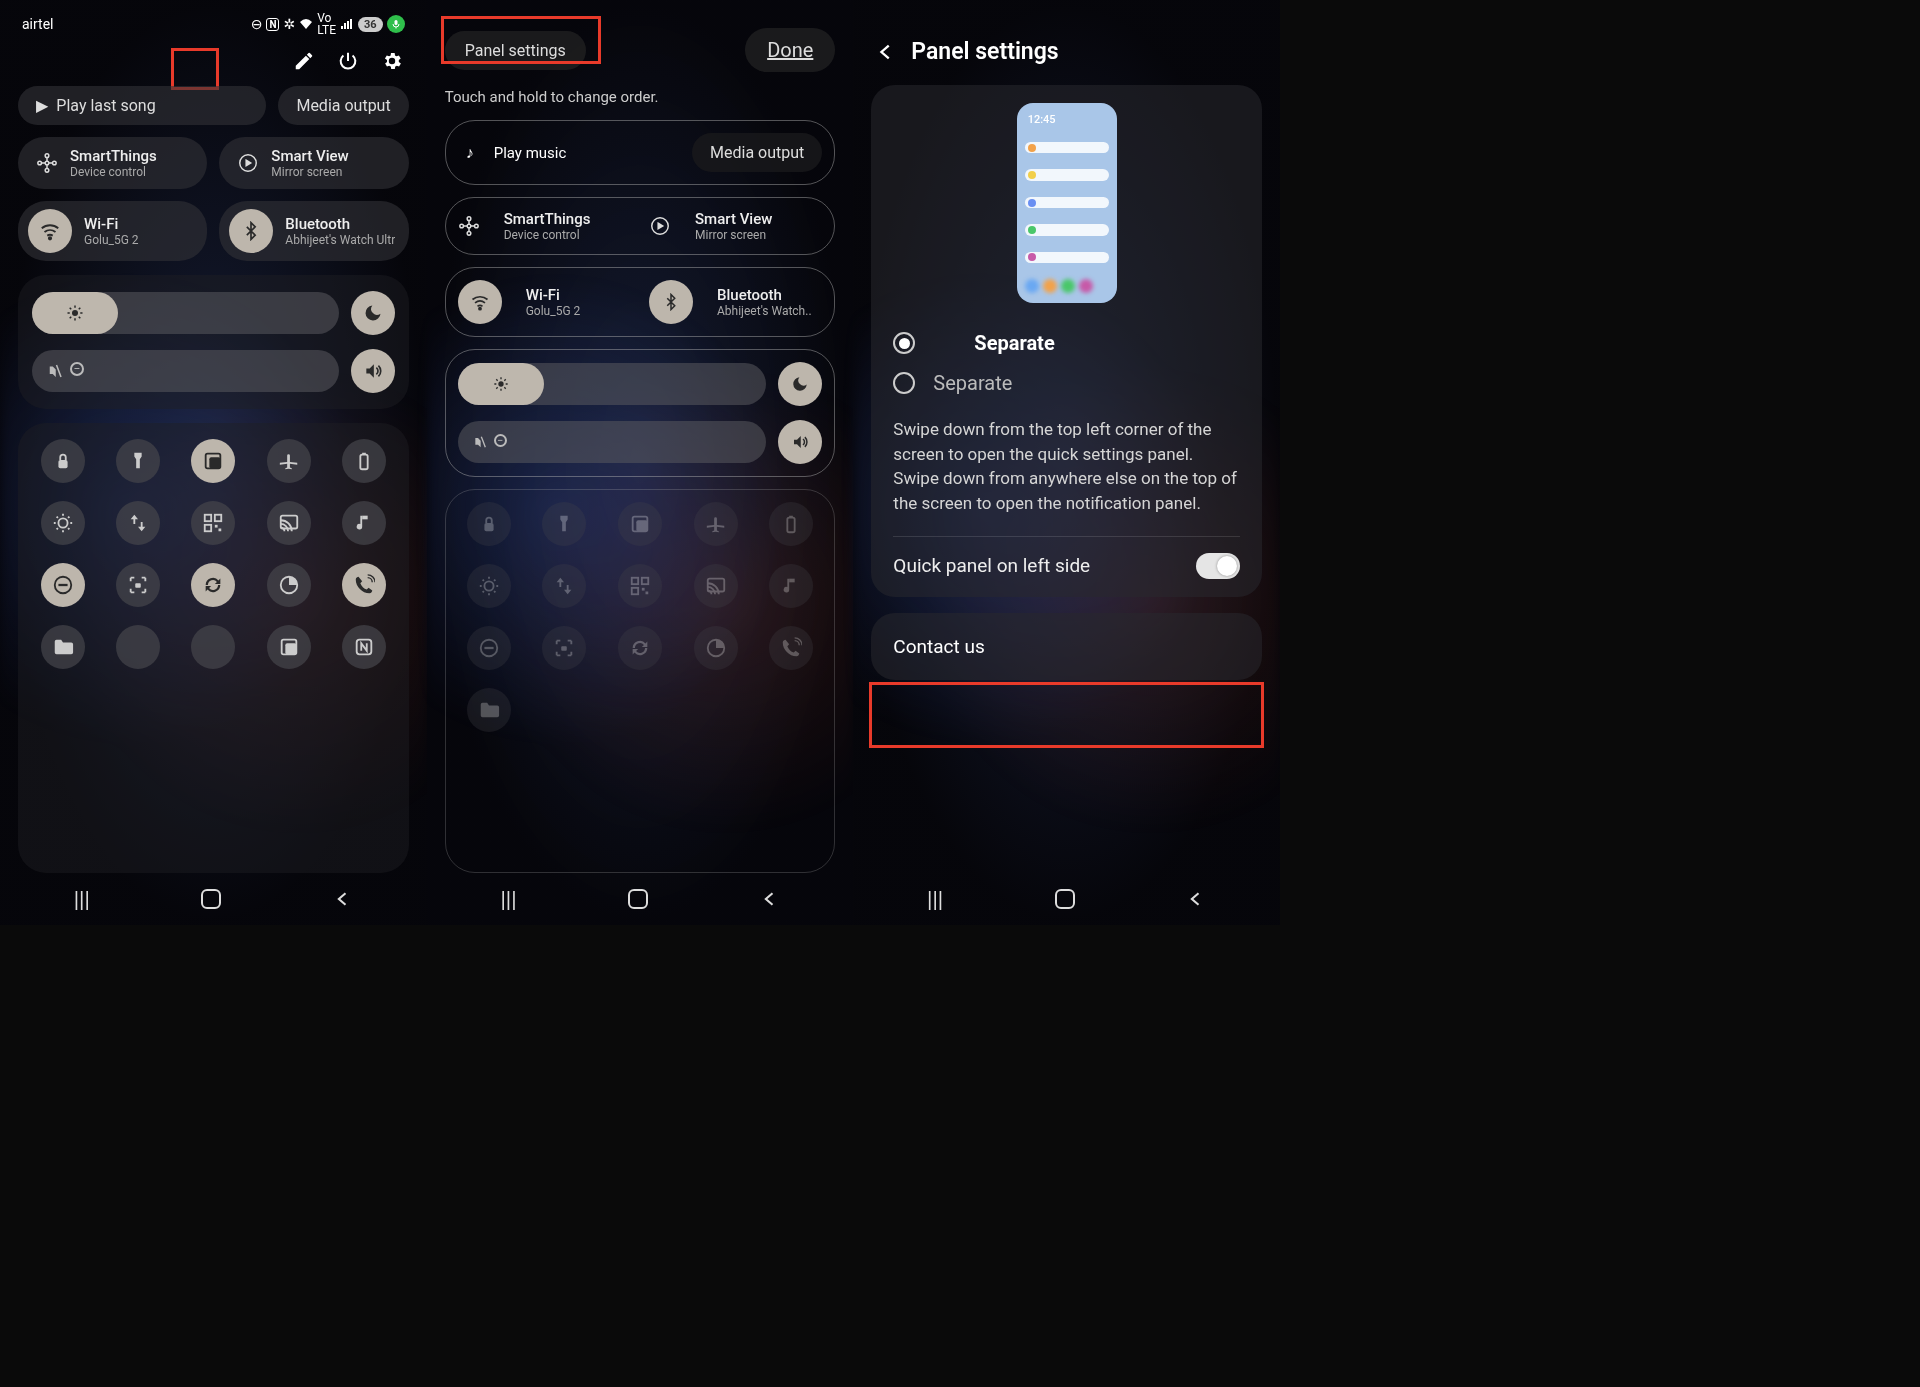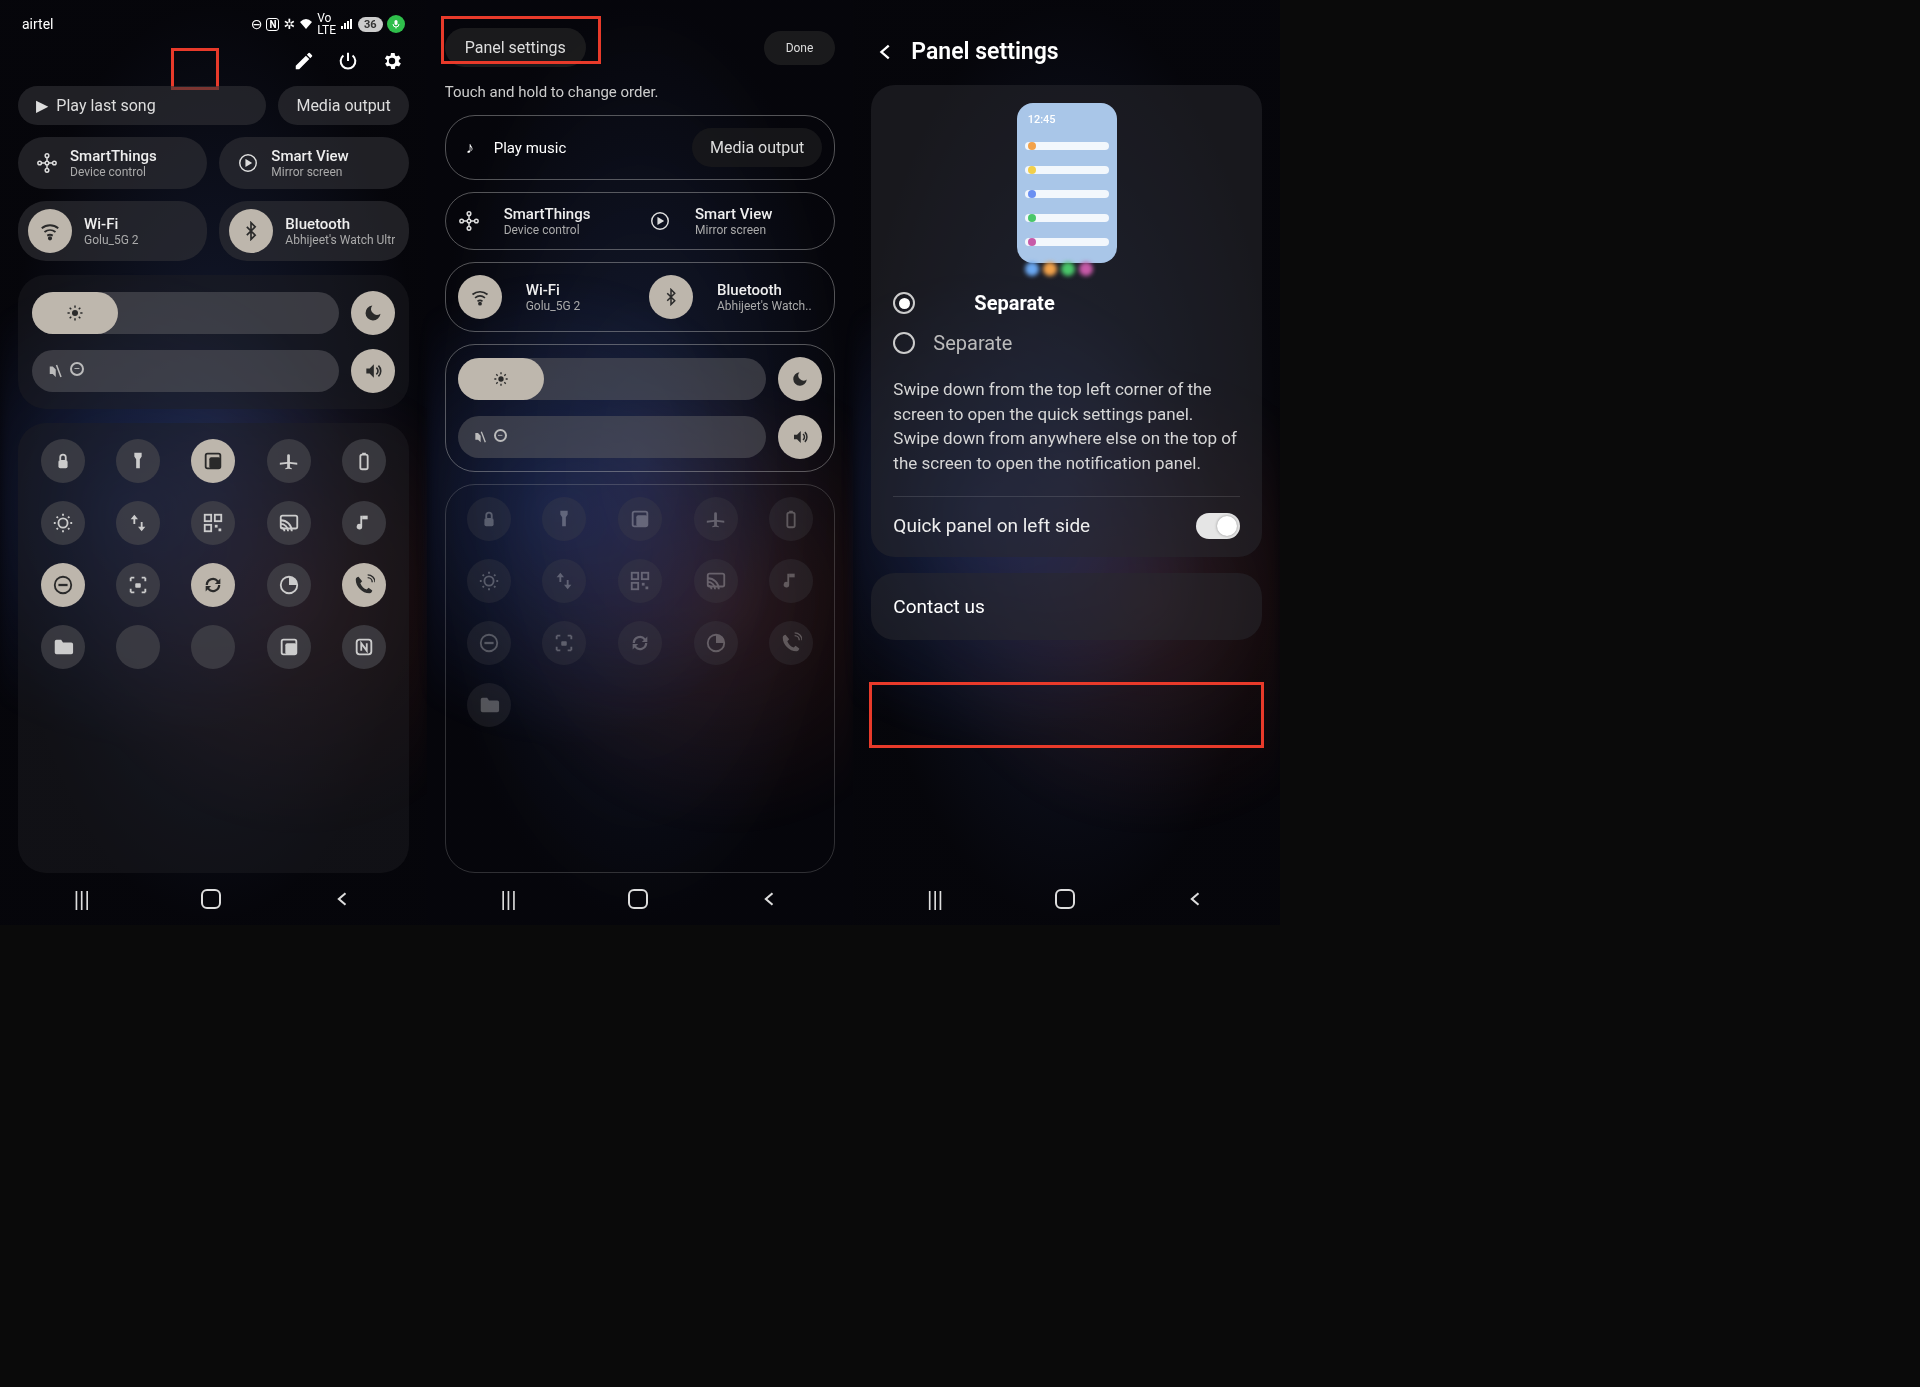--- a/index.html
+++ b/index.html
@@ -96,21 +96,21 @@
   
   .settings-header { display:flex; align-items:center; gap:14px; padding:28px 4px 20px; }
   .settings-header h1 { font-size:23px; font-weight:600; }
   .card {
     background:rgba(40,40,45,0.55);
     border-radius:24px;
     padding:18px 22px;
     margin-bottom:16px;
   }
   .phone-preview {
-    width:100px; height:160px; margin:0 auto 20px;
+    width:100px; height:200px; margin:0 auto 20px;
     background:#a9c6e8; border-radius:16px; padding:10px 8px;
     display:flex; flex-direction:column; gap:16px;
   }
   .phone-preview .time { font-size:11px; color:#fff; font-weight:500; padding-left:3px;}
   .phone-preview .bar { height:12px; border-radius:6px; background:rgba(255,255,255,0.85); display:flex; align-items:center;}
   .phone-preview .bar::before { content:""; width:8px; height:8px; border-radius:50%; margin-left:3px; }
   .radio-row { display:flex; align-items:center; gap:18px; padding:8px 0; font-size:20px; }
   .radio { width:22px; height:22px; border:2px solid #ccc; border-radius:50%; display:flex; align-items:center; justify-content:center;}
   .radio.on::after { content:""; width:11px; height:11px; border-radius:50%; background:#fff; }
   .desc { font-size:17px; color:#d5d5d5; line-height:1.45; margin-top:14px; }
@@ -405,21 +405,21 @@
     </span>
   </div>
 </div>
 
 <div class="phone">
   <div class="row" style="justify-content:space-between;padding:18px 0 8px;">
     <div class="pill" style="background:rgba(30,30,32,0.85);padding:10px 20px;">
       <span style="font-size:16px;">Panel settings</span>
     </div>
     <div class="pill" style="background:rgba(30,30,32,0.85);padding:10px 22px;">
-      <span style="font-size:12px;">Done</span>
+      <span style="font-size:20px;text-decoration:underline;">Done</span>
     </div>
   </div>
   <div class="redbox" style="top:16px; left:14px; width:160px; height:48px;"></div>
 
   <div style="text-align:left;color:#ccc;font-size:15px;padding:8px 0 14px;">Touch and hold to change order.</div>
 
   <div class="pill-outline row" style="margin-bottom:12px;">
     <div class="row" style="flex:1;padding-left:8px;">
       <span>♪</span>
       <span style="margin-left:8px;font-size:15px;">Play music</span>

